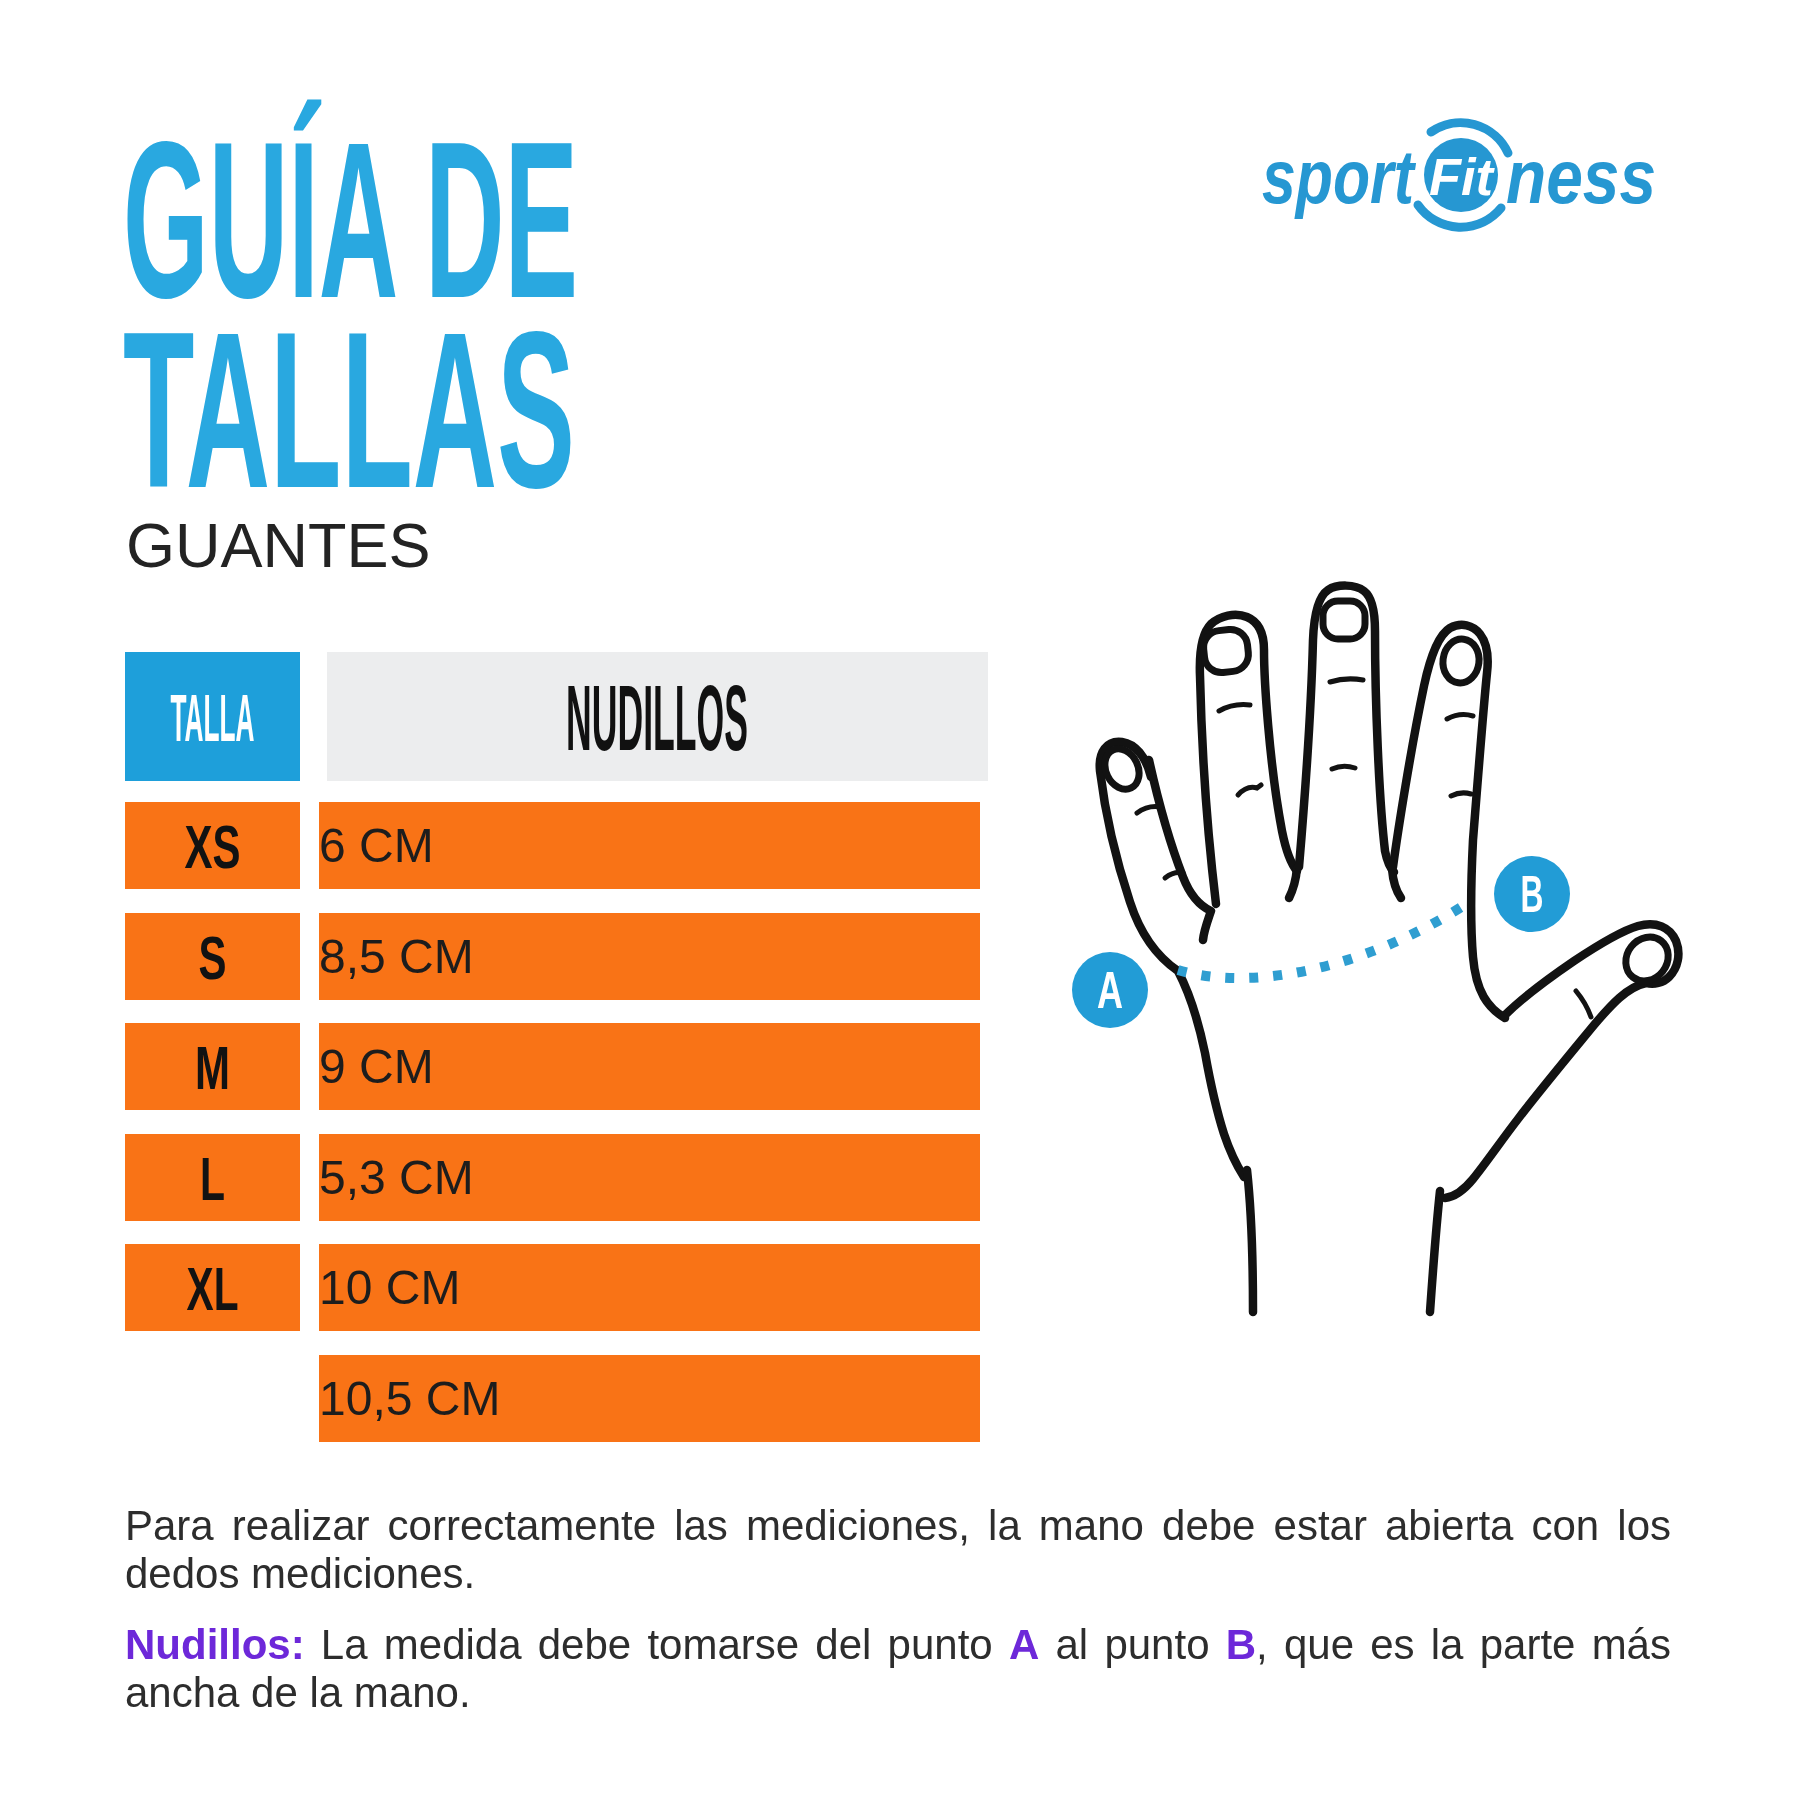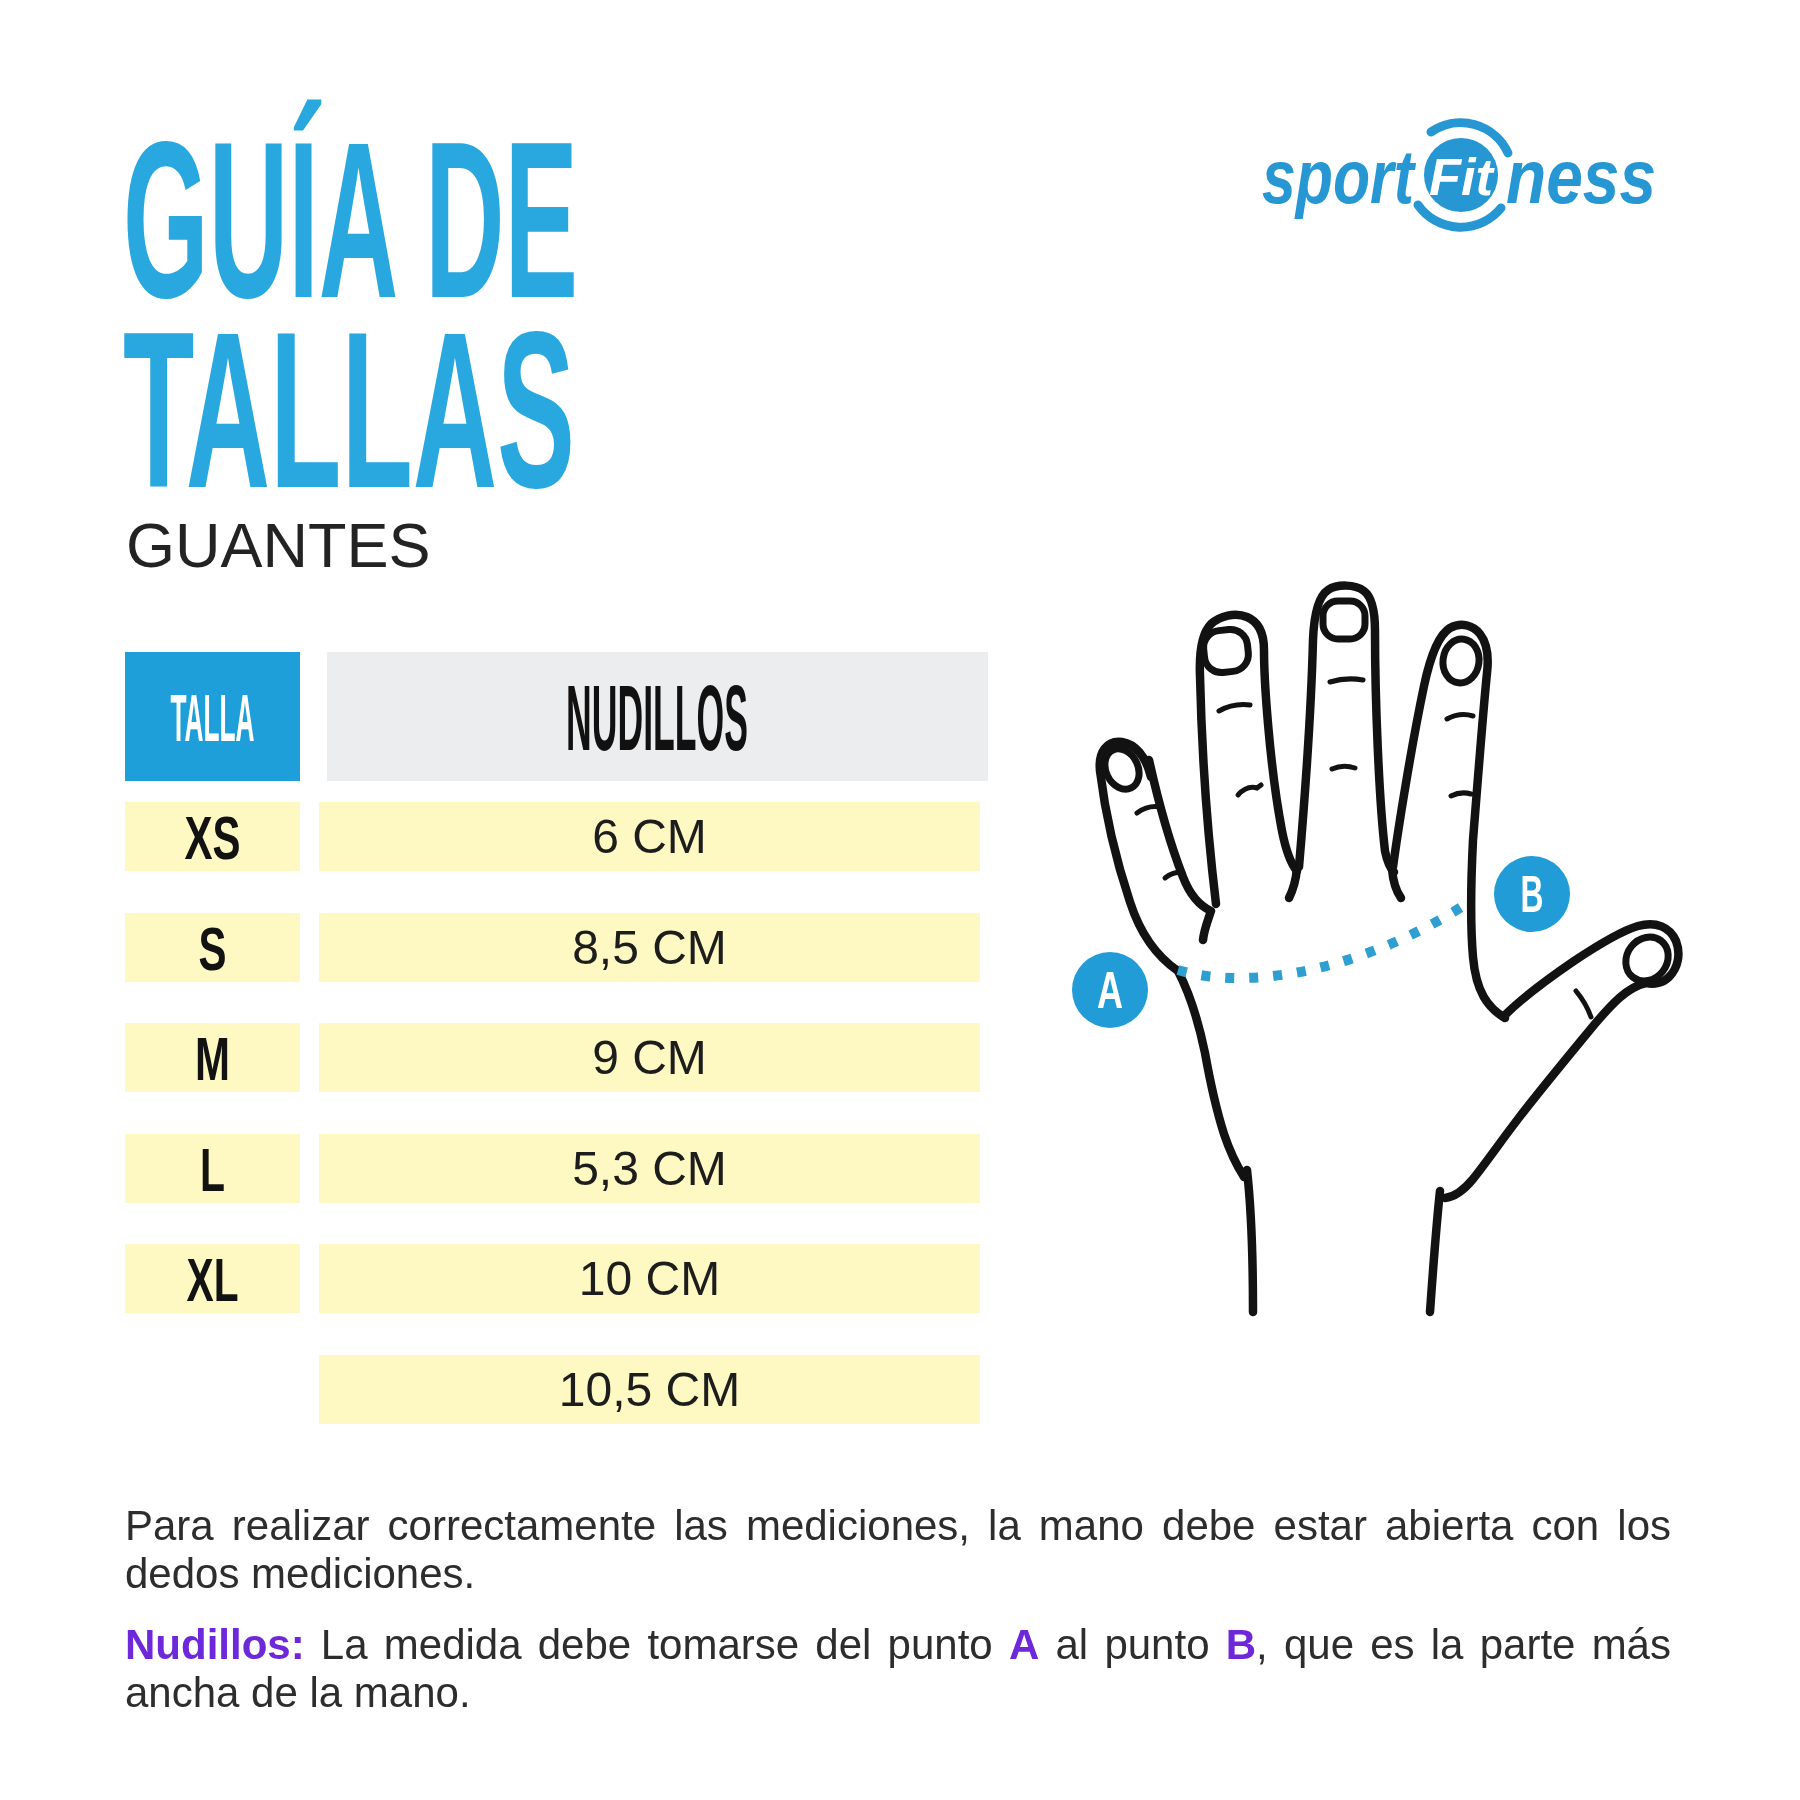--- a/index.html
+++ b/index.html
@@ -20,27 +20,27 @@
   }
 
   
   .logo-svg { position:absolute; left:1256px; top:110px; }
   .logo-svg .wordmark { font-weight:bold; font-style:italic; fill:#2697D2; font-size:76px; }
   .logo-svg .fit { font-weight:bold; font-style:italic; fill:#ffffff; font-size:52px; }
   .logo-svg .swoosh { fill:none; stroke:#2697D2; stroke-width:9; stroke-linecap:round; }
 
   
   .size-table { position:absolute; left:125px; top:652px; width:855px; height:792px; }
-  .cell { position:absolute; display:flex; align-items:center; justify-content:center; }
+  .cell { position:absolute; display:flex; align-items:center; justify-content:flex-start; }
   .col-size { left:0; width:175px; }
   .col-val  { left:194px; width:661px; }
   .hdr { top:0; height:129px; }
   .hdr.col-size { background:#1E9FDA; }
   .hdr.col-val  { background:#ECEDEE;margin-left:8px; }
-  .row-bg { background:#fef9c3; height:69px; }
+  .row-bg { background:#f97316; height:87px; }
   .r0{top:150px}.r1{top:261px}.r2{top:371px}.r3{top:482px}.r4{top:592px}.r5{top:703px}
   .hdr-size-text { font-weight:bold; fill:#ffffff; font-size:66px; }
   .hdr-val-text  { font-weight:bold; fill:#111111; font-size:92px; }
   .size-text     { font-weight:bold; fill:#121212; font-size:61px; }
   .value-text    { font-size:48px; color:#1d1d1d; }
 
   
   .hand-svg { position:absolute; left:1020px; top:500px; }
   .hand-svg .ink   { fill:none; stroke:#121212; stroke-width:8.5; stroke-linecap:round; stroke-linejoin:round; }
   .hand-svg .crease{ fill:none; stroke:#121212; stroke-width:5;   stroke-linecap:round; }

